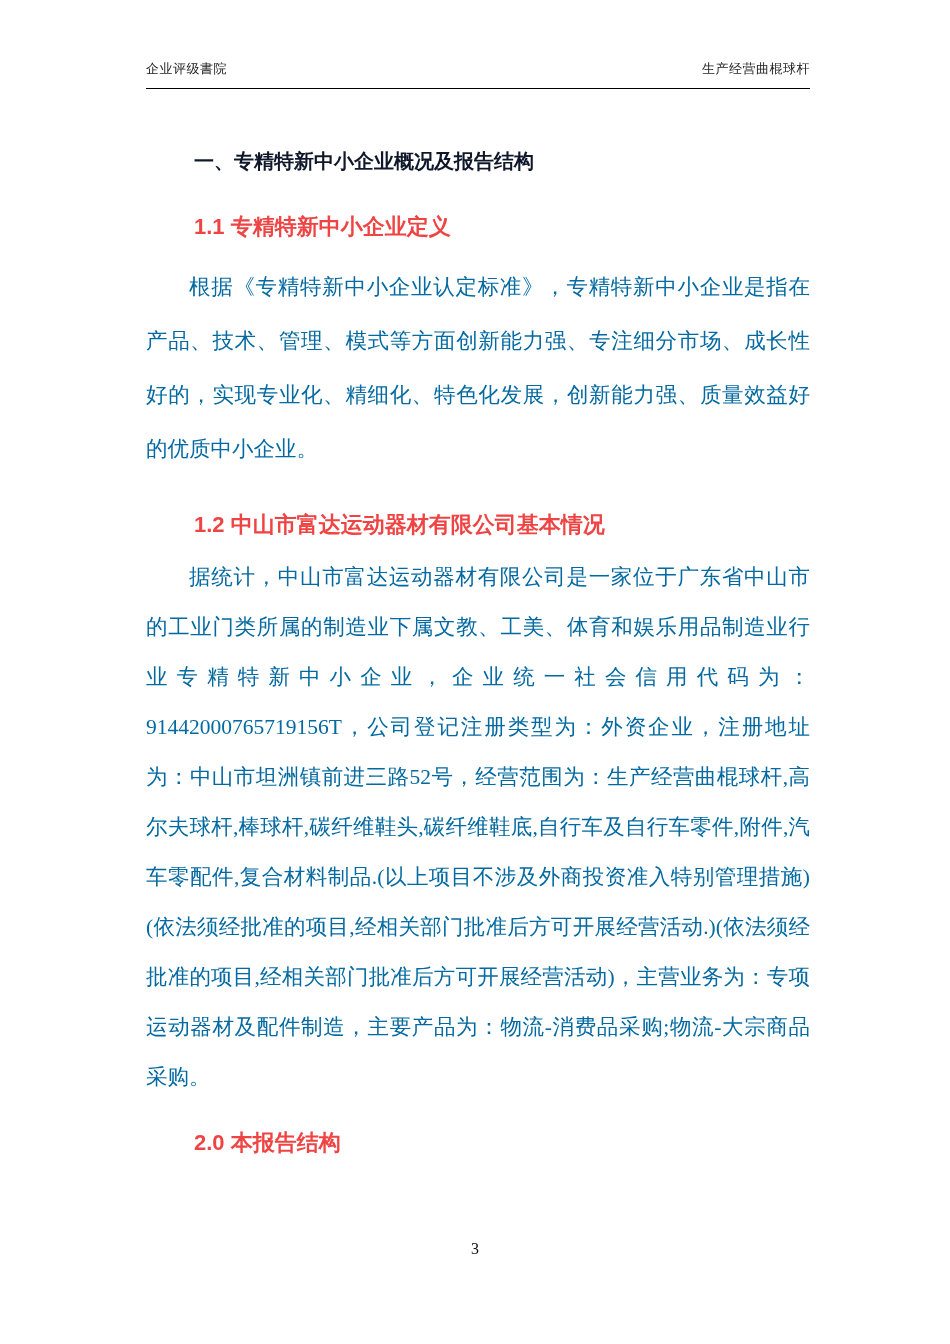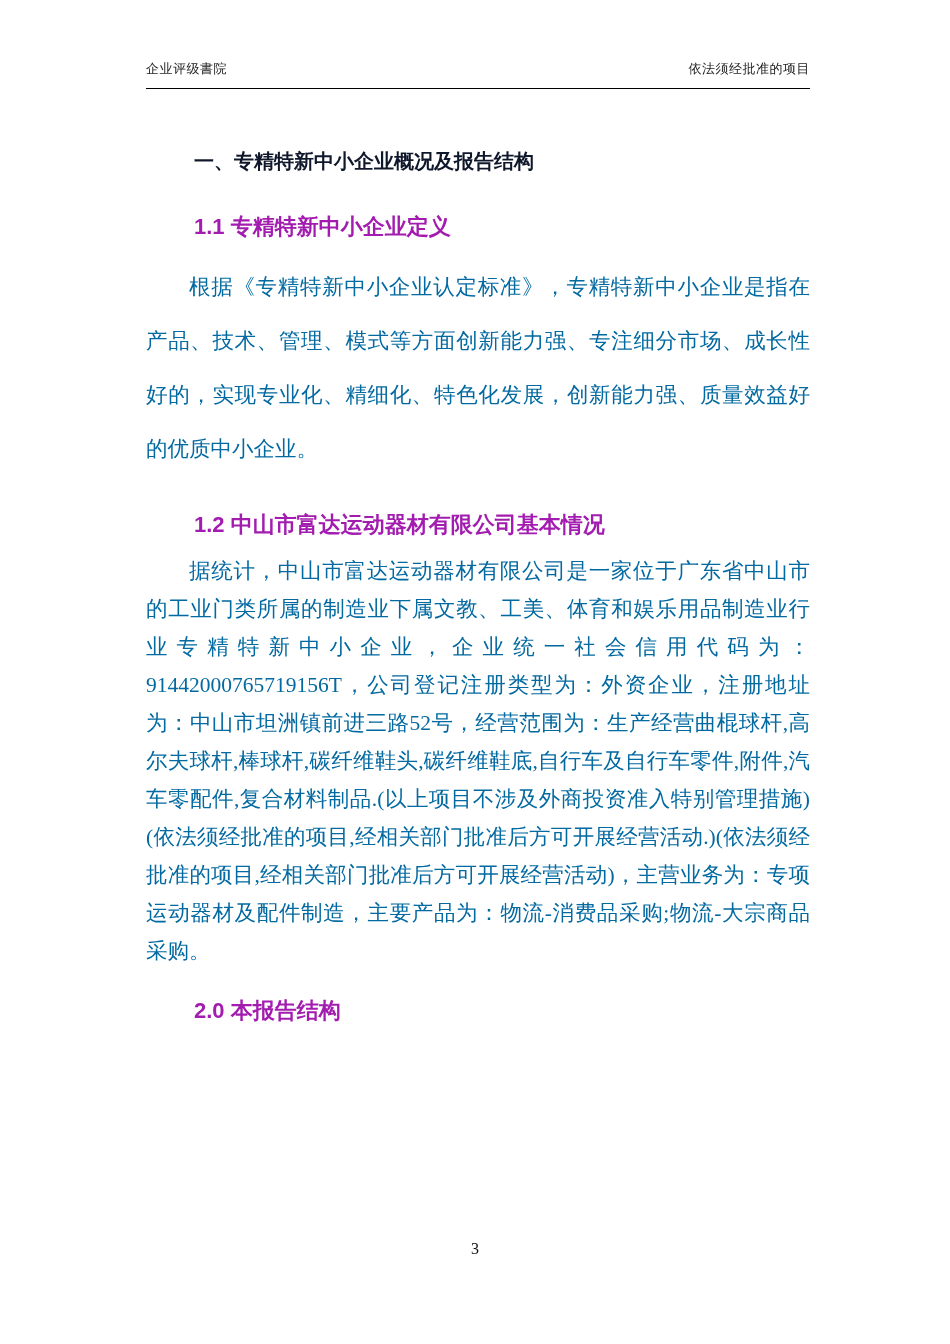--- a/index.html
+++ b/index.html
@@ -58,35 +58,35 @@
     font-weight: 700;
     color: #0f172a;
   }
 
   .section-heading {
     margin: 34px 0 0 48px;
     font-family: "Liberation Sans", "DejaVu Sans", sans-serif;
     font-size: 22px;
     line-height: 30px;
     font-weight: 700;
-    color: #a21caf;
+    color: #ef4444;
   }
 
   .body-para {
     margin-top: 18px;
     font-size: 21.5px;
     line-height: 54px;
     text-align: justify;
     text-indent: 2em;
     color: #0369a1;
   }
 
   .body-para.dense {
     margin-top: 12px;
-    line-height: 38px;
+    line-height: 50px;
   }
 
   .section-heading.mid { margin-top: 34px; }
   .section-heading.late { margin-top: 26px; }
 
   .body-para.last { margin-top: 14px; }
 
   
   .page-footer {
     position: absolute;
@@ -98,21 +98,21 @@
     color: #111111;
   }
 </style>
 </head>
 <body>
 
 <div class="page">
 
   <header class="running-header">
     <span>企业评级書院</span>
-    <span>依法须经批准的项目</span>
+    <span>生产经营曲棍球杆</span>
   </header>
 
   <hr class="header-rule">
 
   <main class="doc-main">
 
     <h1 class="chapter-heading">一、专精特新中小企业概况及报告结构</h1>
 
     <h2 class="section-heading">1.1 专精特新中小企业定义</h2>
 

